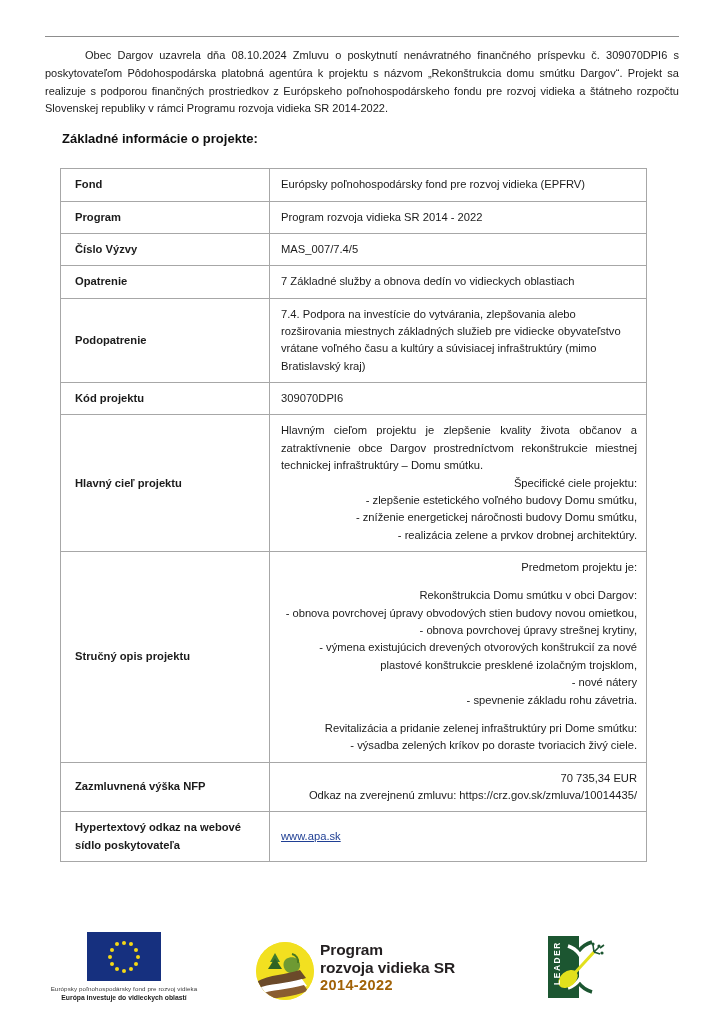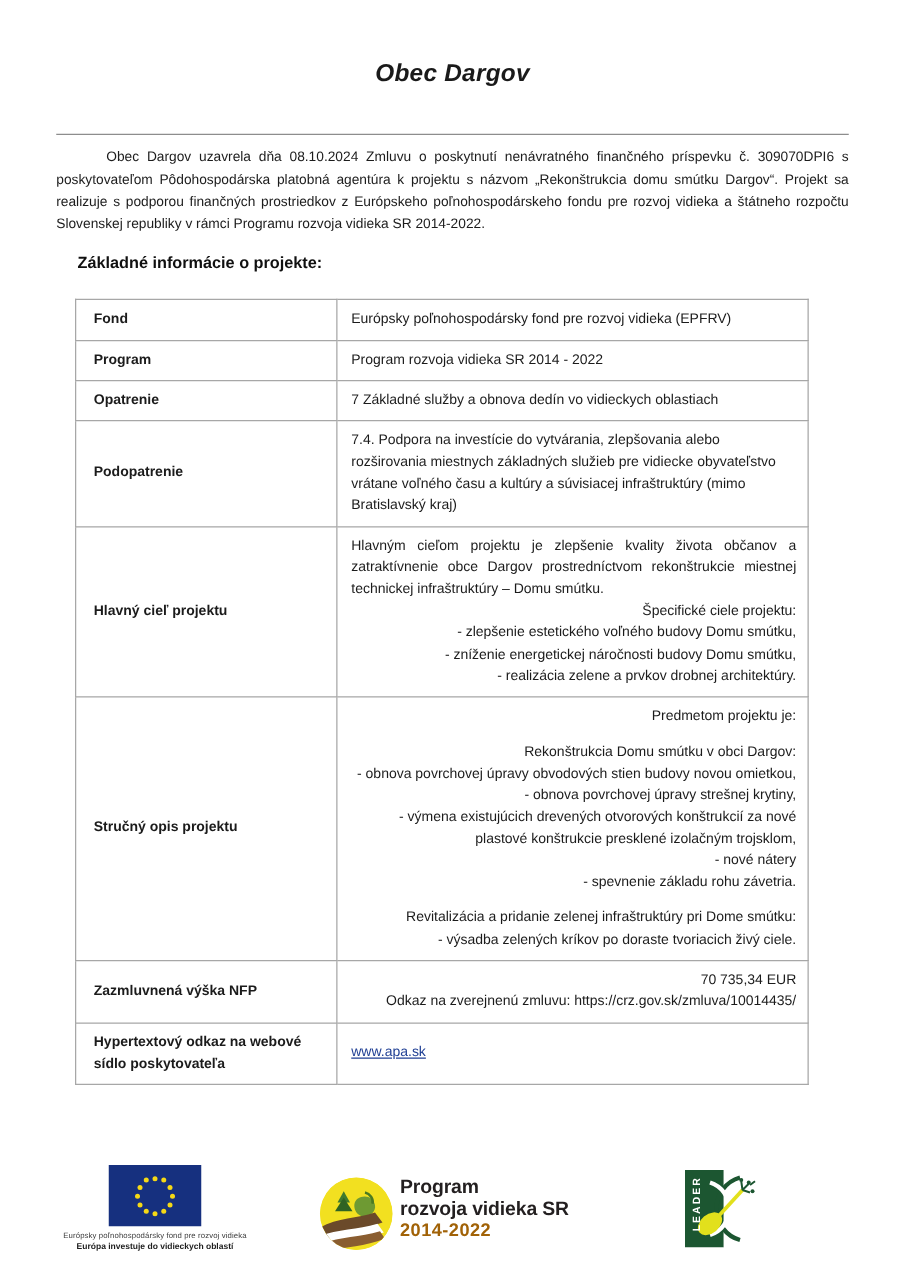--- a/index.html
+++ b/index.html
@@ -181,45 +181,52 @@
     font-weight: bold;
     letter-spacing: 1.6px;
     color: #ffffff;
   }
 </style>
 </head>
 <body>
 
 <div class="page">
 
-  <h1 class="doc-title">Obec Dargov</h1>
 
   <div class="rule"></div>
 
   <p class="intro">Obec Dargov  uzavrela dňa 08.10.2024 Zmluvu o poskytnutí nenávratného finančného príspevku č. 309070DPI6 s poskytovateľom Pôdohospodárska platobná agentúra k projektu s názvom  „Rekonštrukcia domu smútku Dargov“. Projekt sa realizuje s podporou finančných prostriedkov z Európskeho poľnohospodárskeho fondu pre rozvoj vidieka a štátneho rozpočtu Slovenskej republiky v rámci Programu rozvoja vidieka SR 2014-2022.</p>
 
   <div class="section-label">Základné informácie o projekte:</div>
 
   <table class="info">
     <tbody>
       <tr>
         <td class="lbl">Fond</td>
         <td class="val">Európsky poľnohospodársky fond pre rozvoj vidieka (EPFRV)</td>
       </tr>
       <tr>
         <td class="lbl">Program</td>
         <td class="val">Program rozvoja vidieka SR 2014 - 2022</td>
       </tr>
       <tr>
+        <td class="lbl">Číslo Výzvy</td>
+        <td class="val">MAS_007/7.4/5</td>
+      </tr>
+      <tr>
         <td class="lbl">Opatrenie</td>
         <td class="val">7 Základné služby a obnova dedín vo vidieckych oblastiach</td>
       </tr>
       <tr>
         <td class="lbl tall">Podopatrenie</td>
         <td class="val tall">7.4. Podpora na investície do vytvárania, zlepšovania alebo rozširovania miestnych základných služieb pre vidiecke obyvateľstvo vrátane voľného času a kultúry a súvisiacej infraštruktúry (mimo Bratislavský kraj)</td>
+      </tr>
+      <tr>
+        <td class="lbl">Kód projektu</td>
+        <td class="val">309070DPI6</td>
       </tr>
       <tr>
         <td class="lbl tall">Hlavný cieľ projektu</td>
         <td class="val tall">
             <p class="just">Hlavným cieľom projektu je zlepšenie kvality života občanov a zatraktívnenie obce Dargov prostredníctvom rekonštrukcie miestnej technickej infraštruktúry – Domu smútku.</p>
             <p>Špecifické ciele projektu:</p>
             <p>- zlepšenie estetického voľného budovy Domu smútku,</p>
             <p>- zníženie energetickej náročnosti budovy Domu smútku,</p>
             <p>- realizácia zelene a prvkov drobnej architektúry.</p>
           </td>

